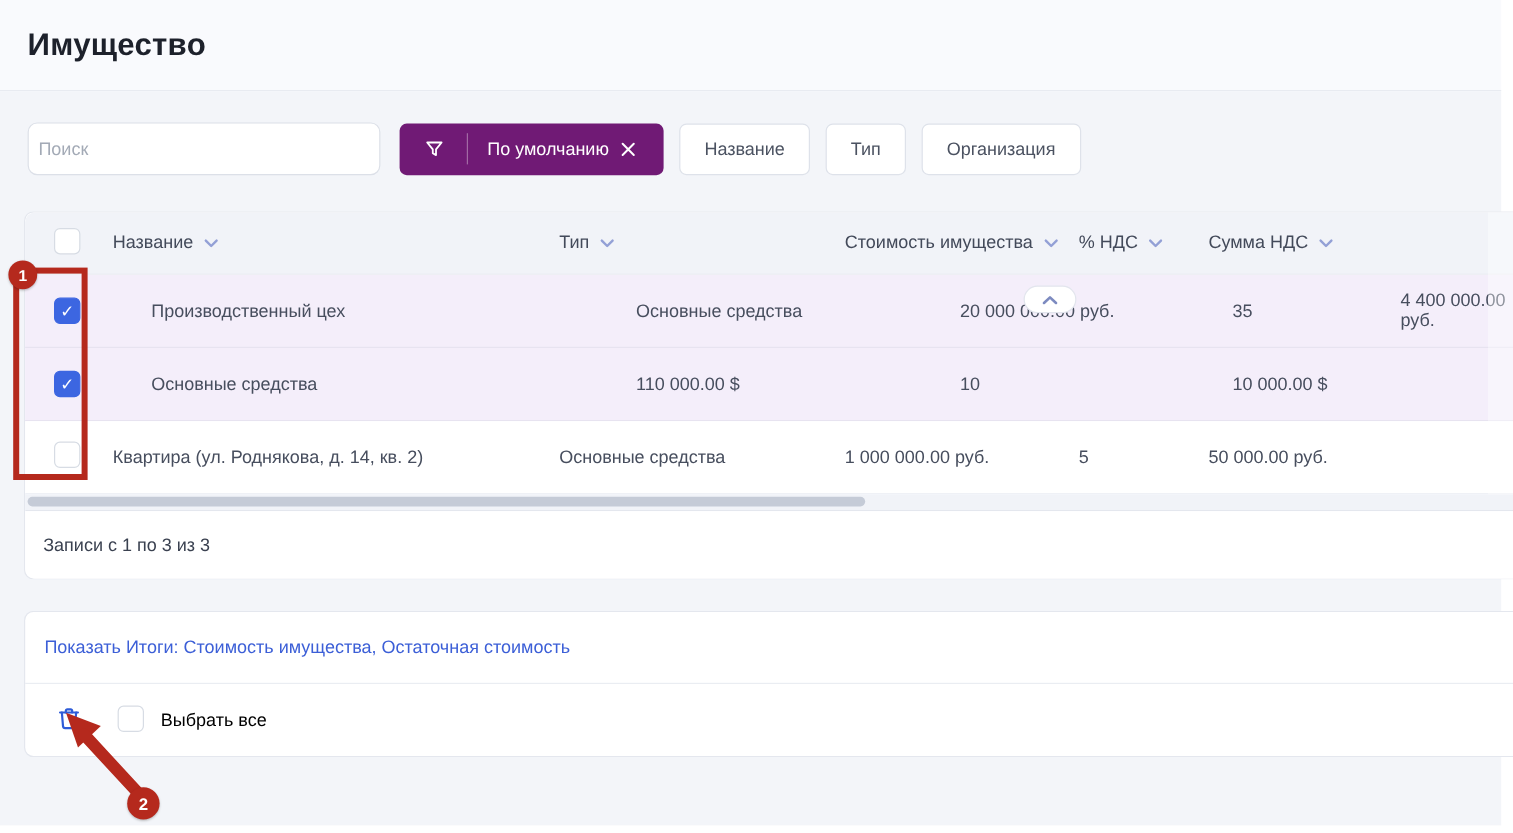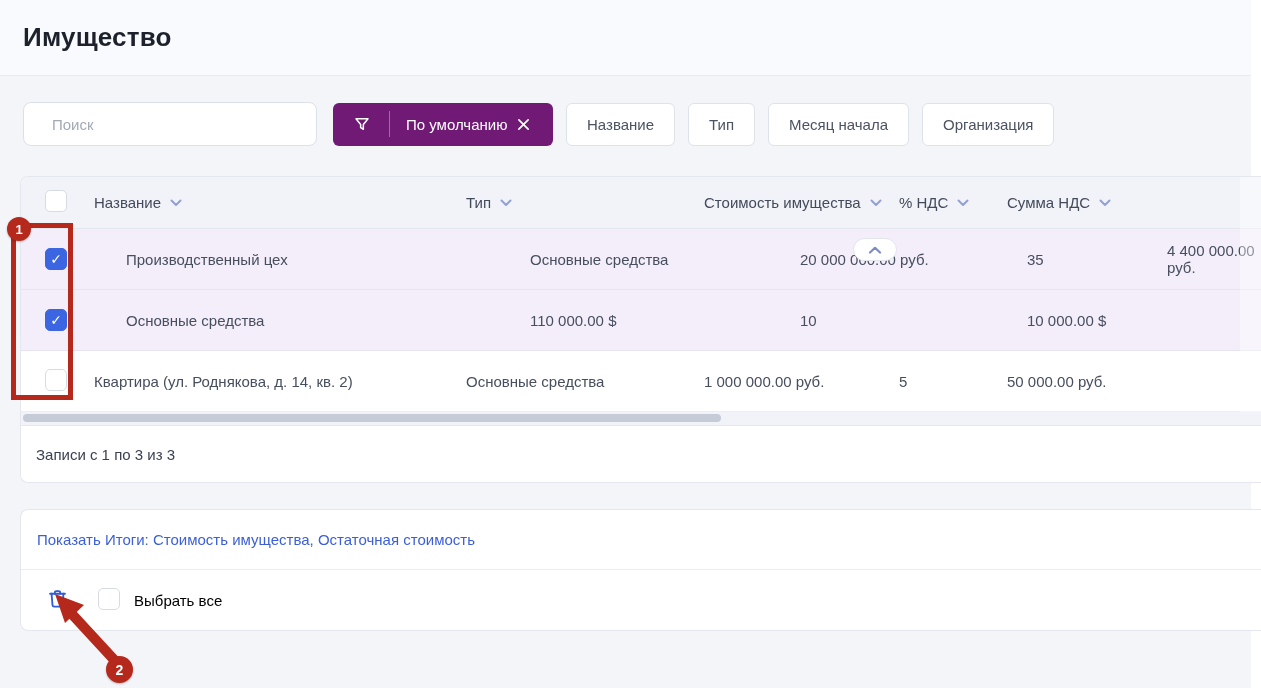--- a/index.html
+++ b/index.html
@@ -10,21 +10,21 @@
 
   
   .topbar { height:76px; background:#f9fafd; border-bottom:1px solid #e8ebf1; display:flex; align-items:center; padding-left:23px; }
   .topbar h1 { font-size:26px; font-weight:700; color:#1d212b; letter-spacing:.2px; }
 
   
   .content { background:#f3f5f9; height:612px; position:relative; }
 
   .toolbar { display:flex; align-items:center; padding:26px 0 0 23px; height:70px; }
   .search { width:294px; height:44px; background:#ffffff; border:1px solid #dce0e8; border-radius:8px;
-            font-size:15px; color:#3c4352; padding:0 28px; outline:none; font-family:inherit; }
+            font-size:15px; color:#3c4352; padding:0 8px; outline:none; font-family:inherit; }
   .search::placeholder { color:#a3aab6; }
 
   .filter-btn { margin-left:16px; height:43px; width:220px; background:#701a75; border:none; border-radius:6px;
                 display:flex; align-items:center; color:#ffffff; cursor:pointer; padding:0 14px 0 20px; font-family:inherit; }
   .filter-btn .funnel { display:flex; align-items:center; }
   .filter-btn .sep { width:1px; height:26px; background:rgba(255,255,255,.35); margin:0 16px 0 18px; }
   .filter-btn .lbl { font-size:15px; font-weight:500; }
   .filter-btn .x { margin-left:10px; display:flex; align-items:center; }
 
   .chips { display:flex; margin-left:13px; }
@@ -108,21 +108,20 @@
         <span class="x">
           <svg width="13" height="13" viewBox="0 0 14 14" stroke="#ffffff" stroke-width="1.8" stroke-linecap="round">
               <path d="M2 2l10 10M12 2L2 12"></path>
             </svg>
         </span>
       </button>
 
       <div class="chips">
         <button class="chip">Название</button>
         <button class="chip">Тип</button>
-        <button class="chip">Месяц начала</button>
         <button class="chip">Организация</button>
       </div>
     </div>
 
     <div class="pill">
       <span style="display:flex;">
         <svg width="14" height="8" viewBox="0 0 14 8" fill="none" stroke="#7d8bc0" stroke-width="2.2" stroke-linecap="round" stroke-linejoin="round">
             <path d="M2 6.5L7 1.8 12 6.5"></path>
           </svg>
       </span>

